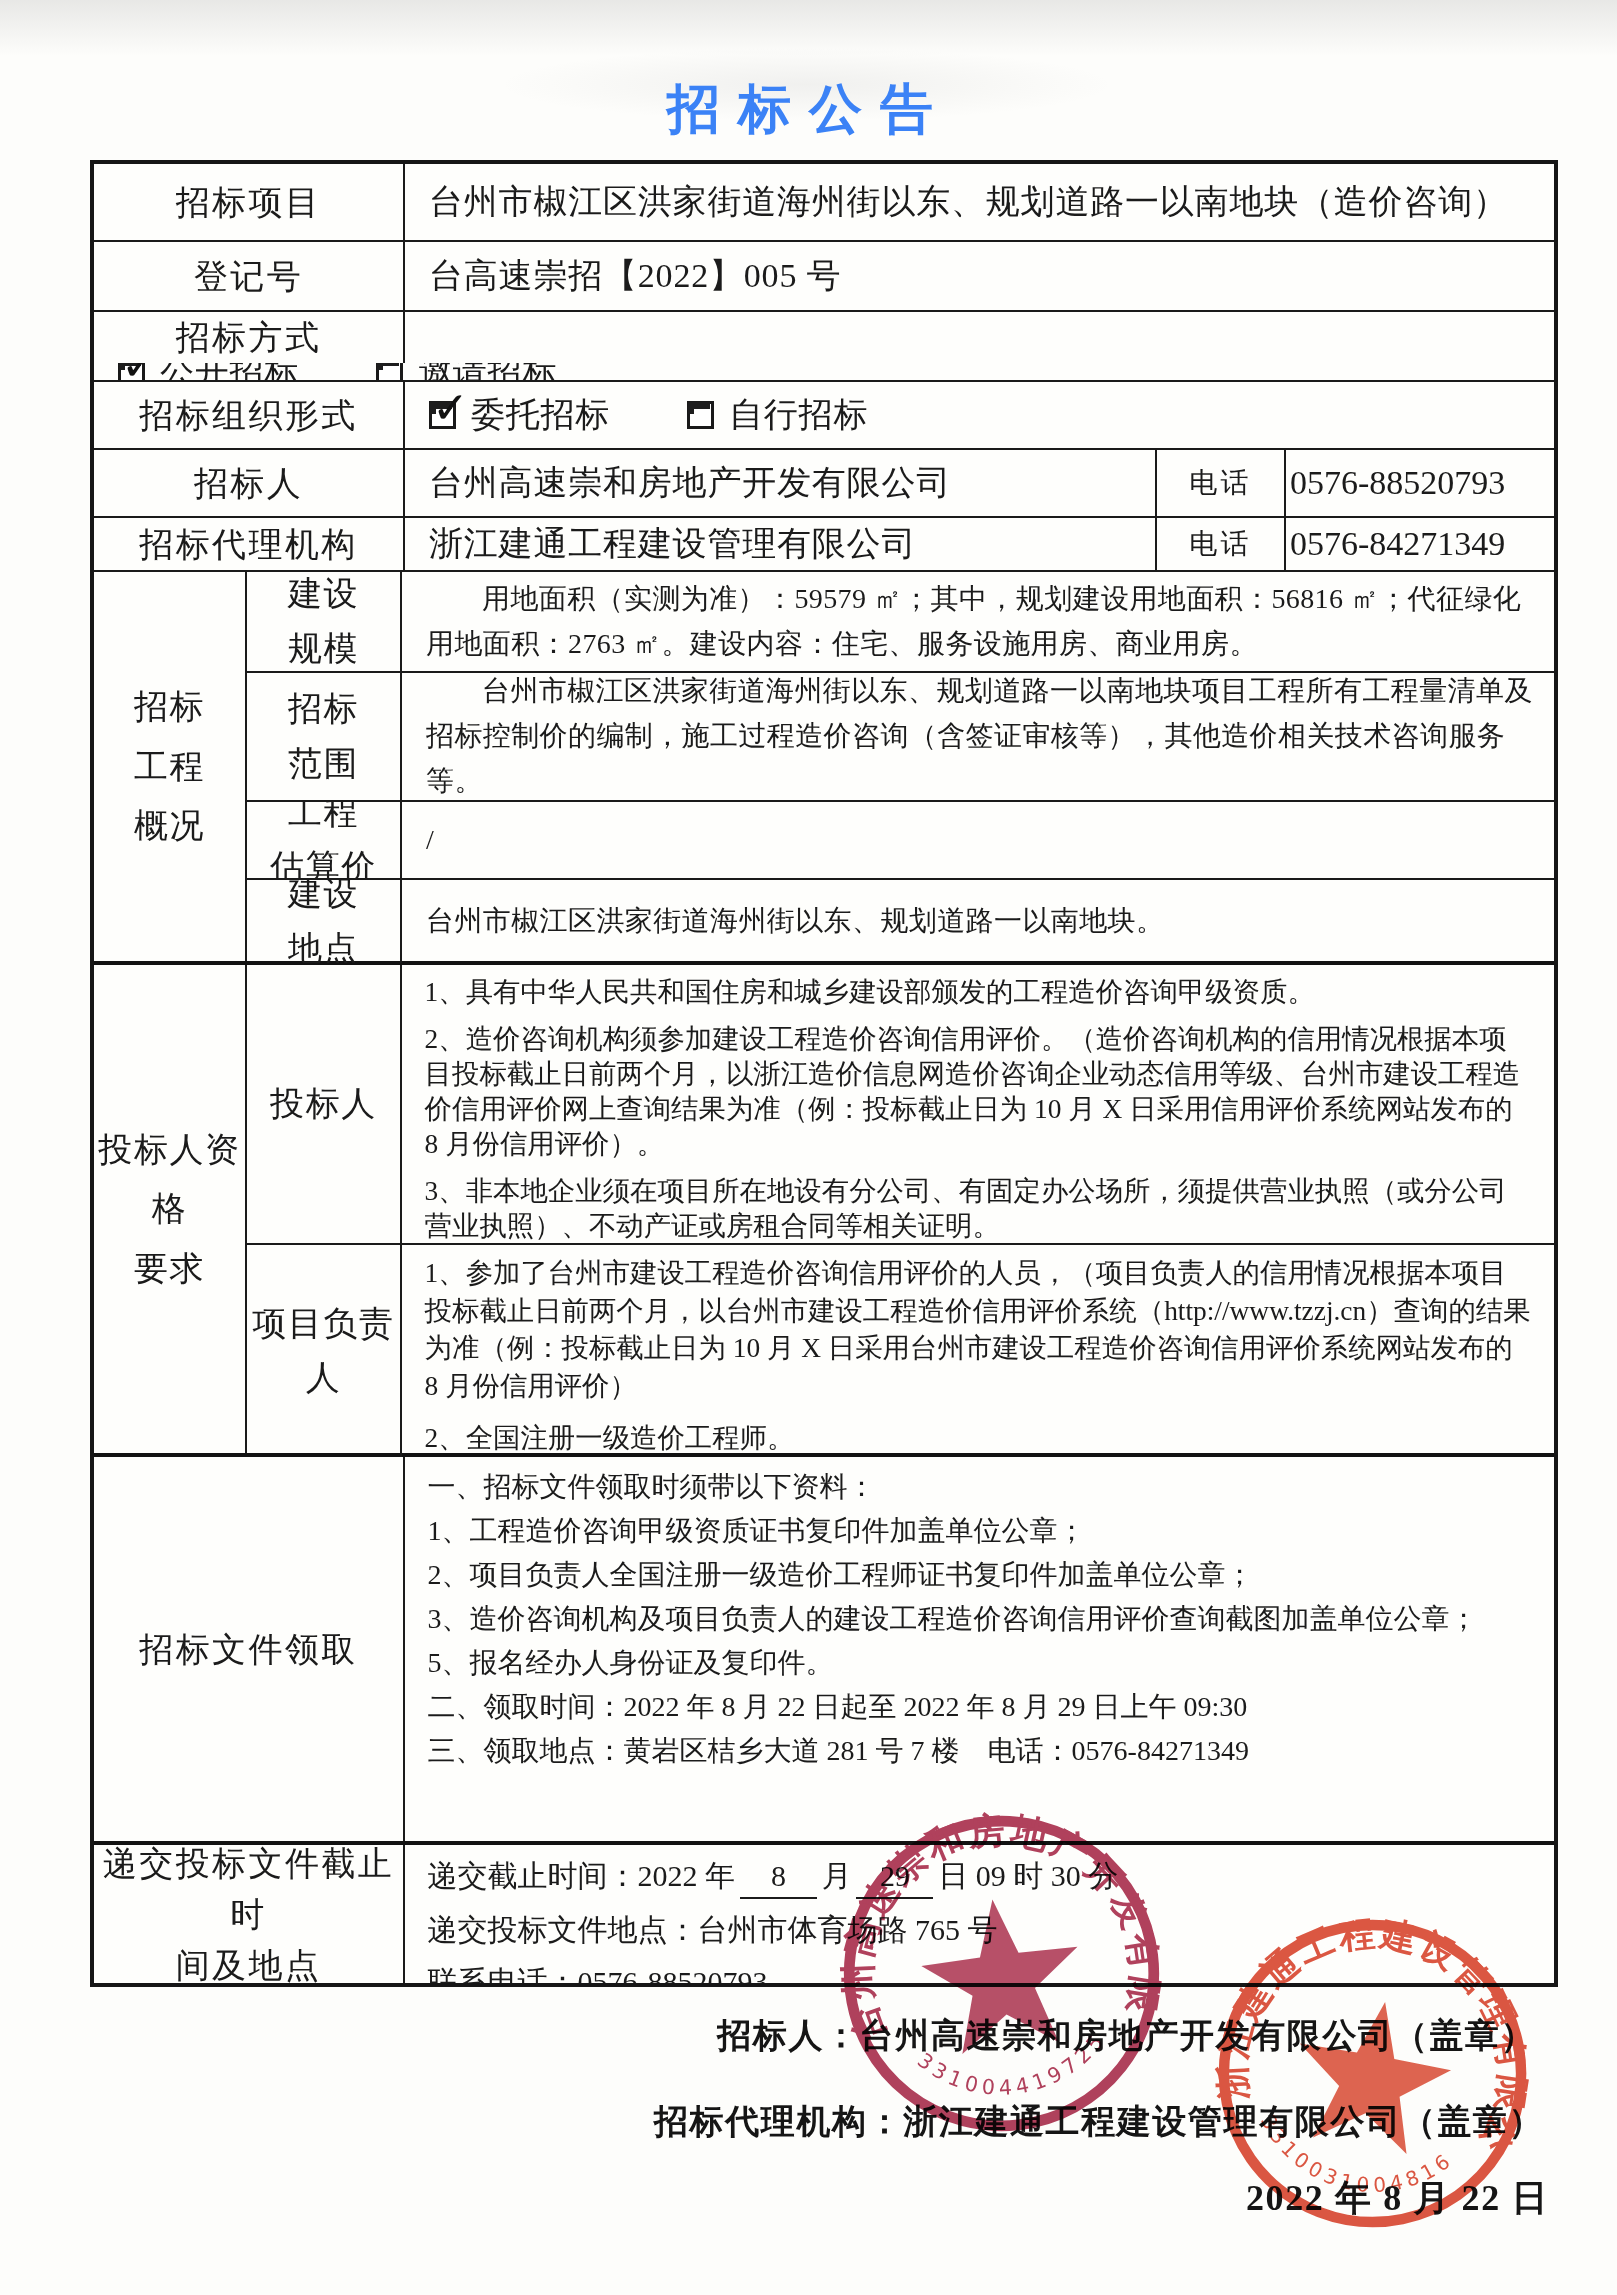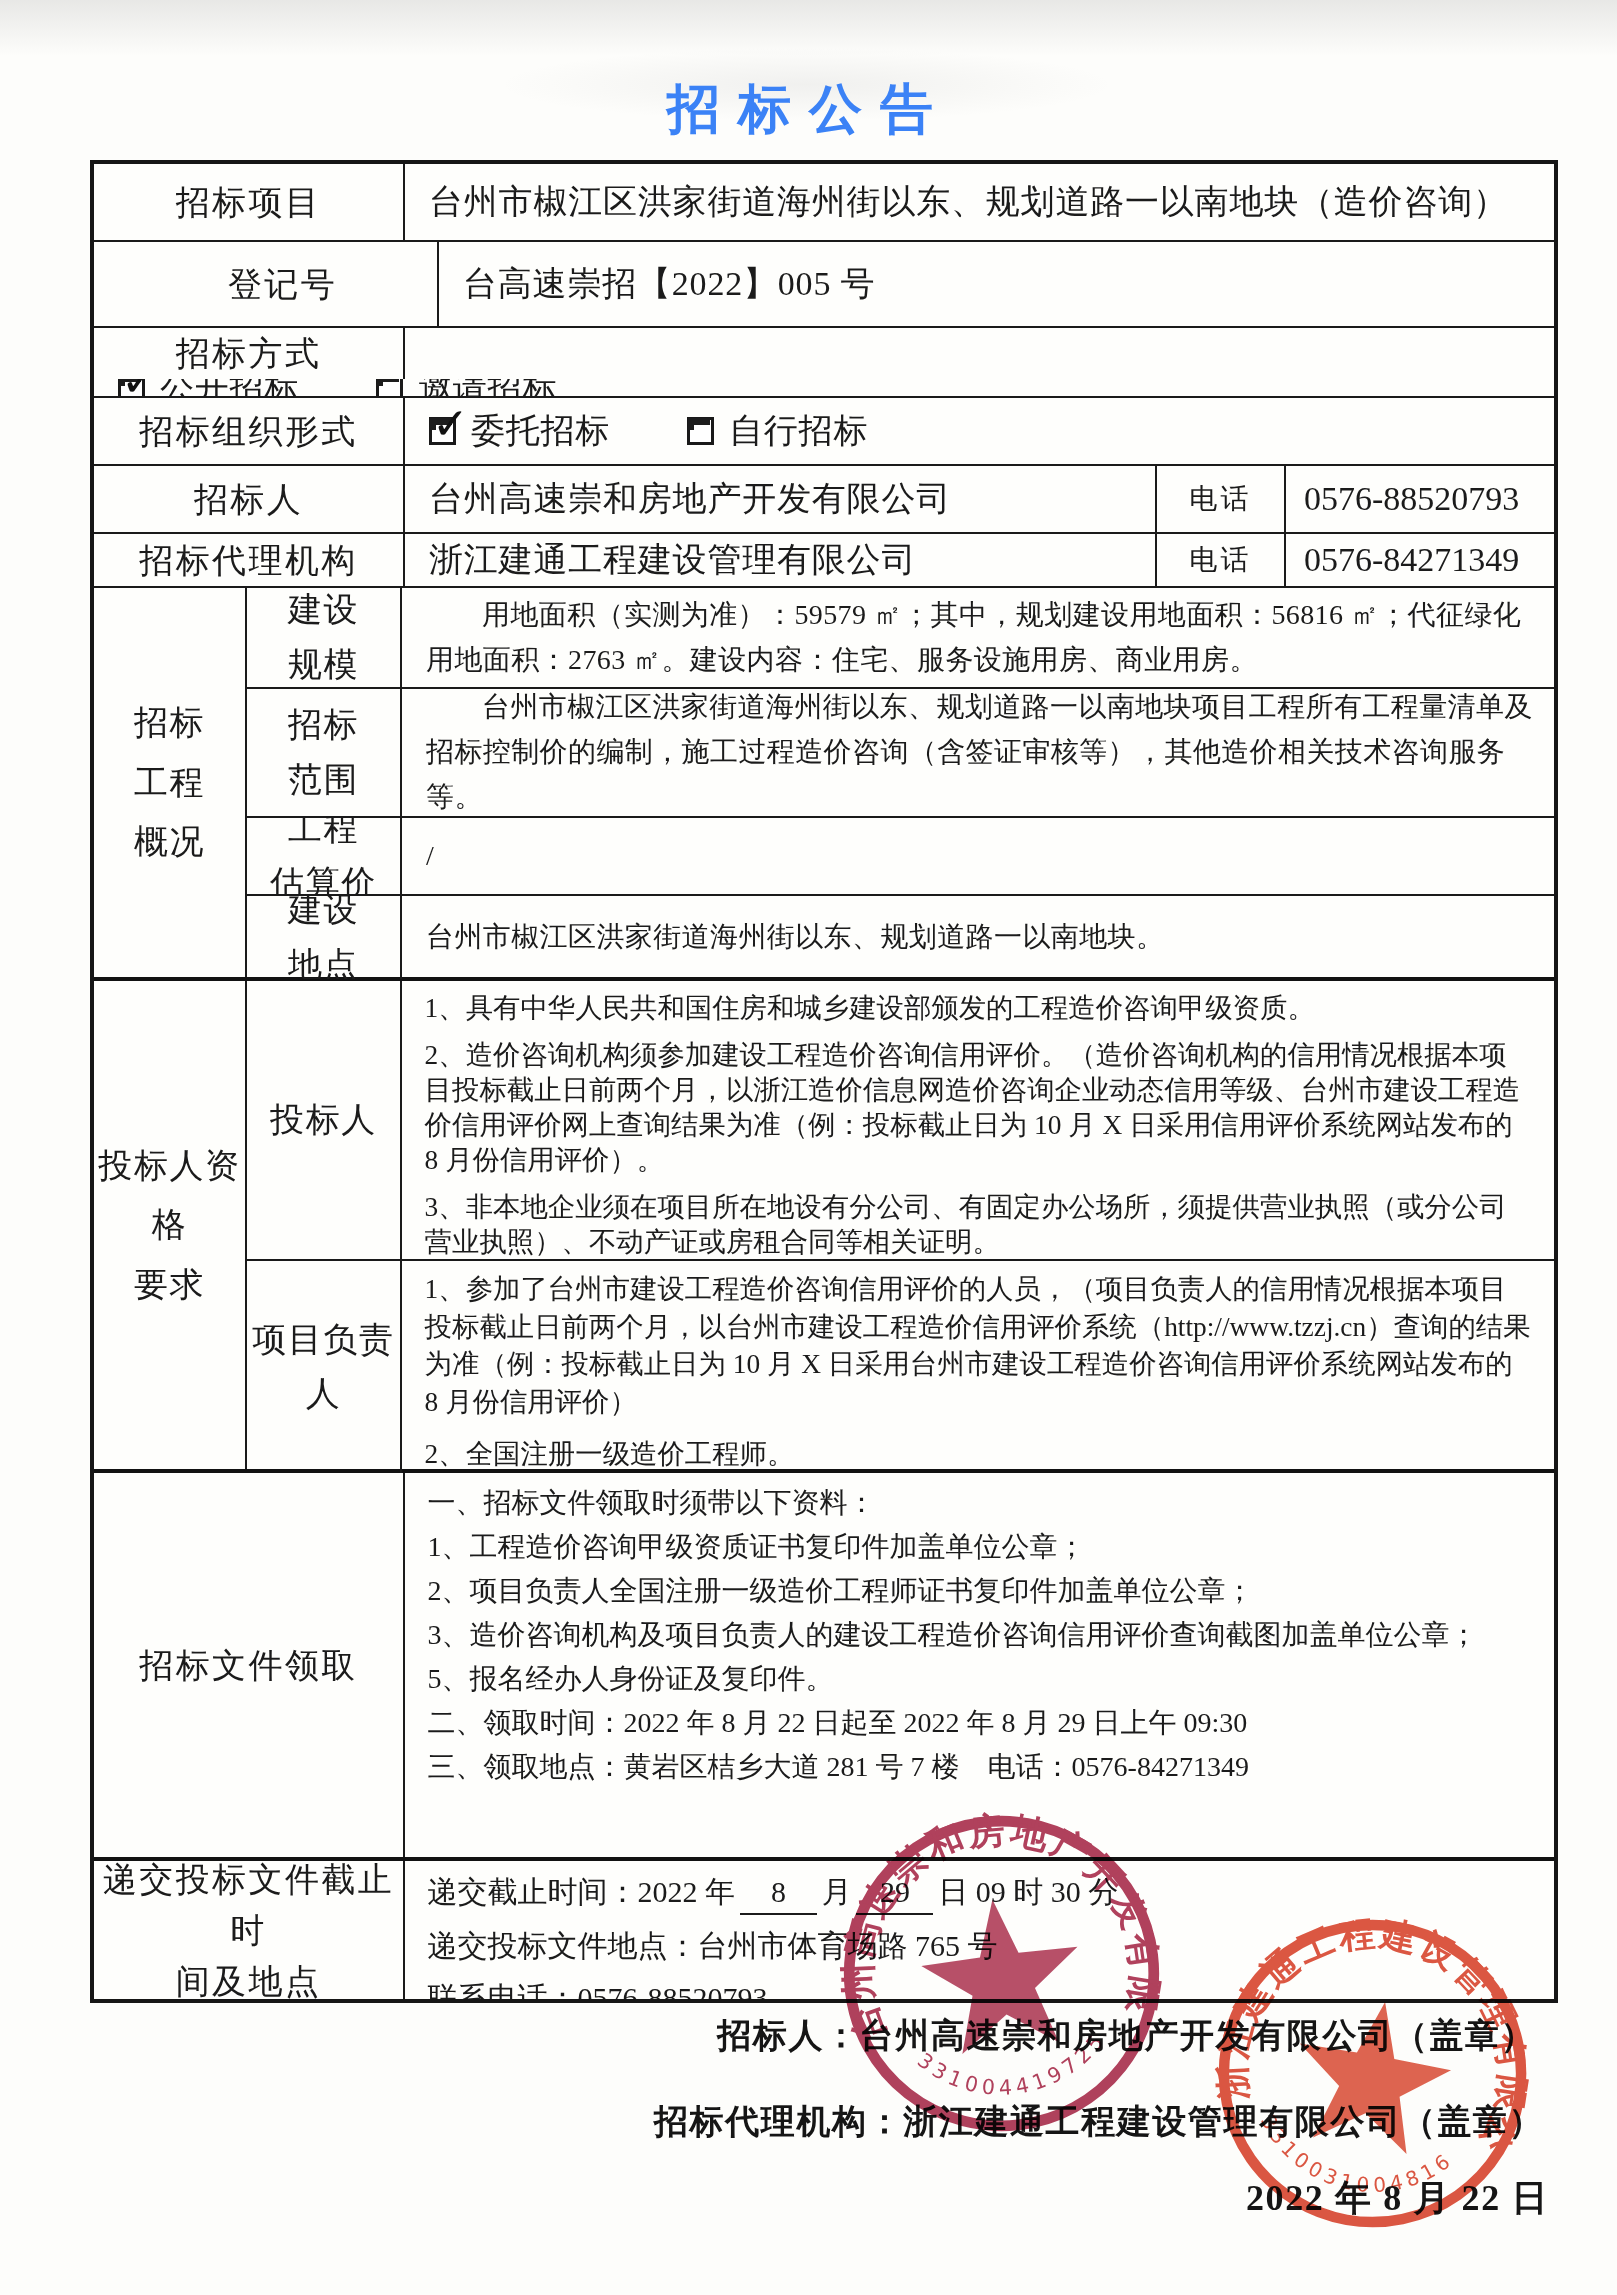--- a/index.html
+++ b/index.html
@@ -48,21 +48,21 @@
     font-size:34px;letter-spacing:1.6px;white-space:pre-line;line-height:1.6;
   }
   .content-c{flex:1;display:flex;align-items:center;padding:0 21px 0 24px;
     font-size:34px;letter-spacing:0.8px;}
   .content-c p{margin:0;}
   .para{font-size:28px;line-height:1.6;letter-spacing:0.4px;}
   .indent{text-indent:2em;}
   .block{display:block;padding:9.7px 21px 6.5px 22.6px;}
 
   
-  .h-r1{height:76px;} .h-r2{height:86px;padding-left:34px;} .h-r3{height:70px;flex-direction:column;}
+  .h-r1{height:76px;} .h-r2{height:70px;} .h-r3{height:70px;flex-direction:column;}
   .h-r4{height:68px;} .h-r5{height:68px;} .h-r6{height:54px;}
   .sec-overview{height:391px;}
   .sub-scale{height:99px;} .sub-scope{height:129px;}
   .sub-estimate{height:78px;} .sub-site{height:85px;}
   .sec-qual{height:492px;}
   .sub-bidder{height:278px;} .sub-manager{height:214px;}
   .h-collect{height:388px;} .h-submit{height:142px;}
 
   
   .sub-bidder .block p{font-size:27.4px;line-height:1.28;margin:0 0 12px;font-family:Liberation Serif, serif;}
@@ -81,21 +81,21 @@
   .cb::after{content:"";position:absolute;left:-2.4px;top:-2.4px;width:6.5px;height:55%;background:#1d1d1d;}
   .cb.checked .tick{
     position:absolute;left:0px;top:-18px;font-size:44px;font-weight:700;color:#111;
     font-family:"DejaVu Sans",sans-serif;line-height:1;
   }
 
   
   .tel-c{width:131px;min-width:131px;border-left:2.4px solid #1a1a1a;border-right:2.4px solid #1a1a1a;
     display:flex;align-items:center;justify-content:center;font-size:28px;letter-spacing:3.2px;}
   .phone-c{width:268px;min-width:268px;display:flex;align-items:center;
-    padding-left:18px;font-size:34px;font-family:"Liberation Serif",serif;}
+    padding-left:4px;font-size:34px;font-family:"Liberation Serif",serif;}
 
   .blank{
     display:inline-block;min-width:77px;text-align:center;
     border-bottom:2.4px solid #1b1b1b;padding:0 4.8px;margin:0 4.8px;
   }
 
   .footer-line{position:absolute;font-size:34px;letter-spacing:1.6px;color:#151515;white-space:nowrap;}
   .f1{top:2013px;right:82px;font-weight:600;}
   .f2{top:2099px;right:74px;font-weight:600;}
   .f3{top:2174px;right:69px;font-weight:600;font-size:36px;}

